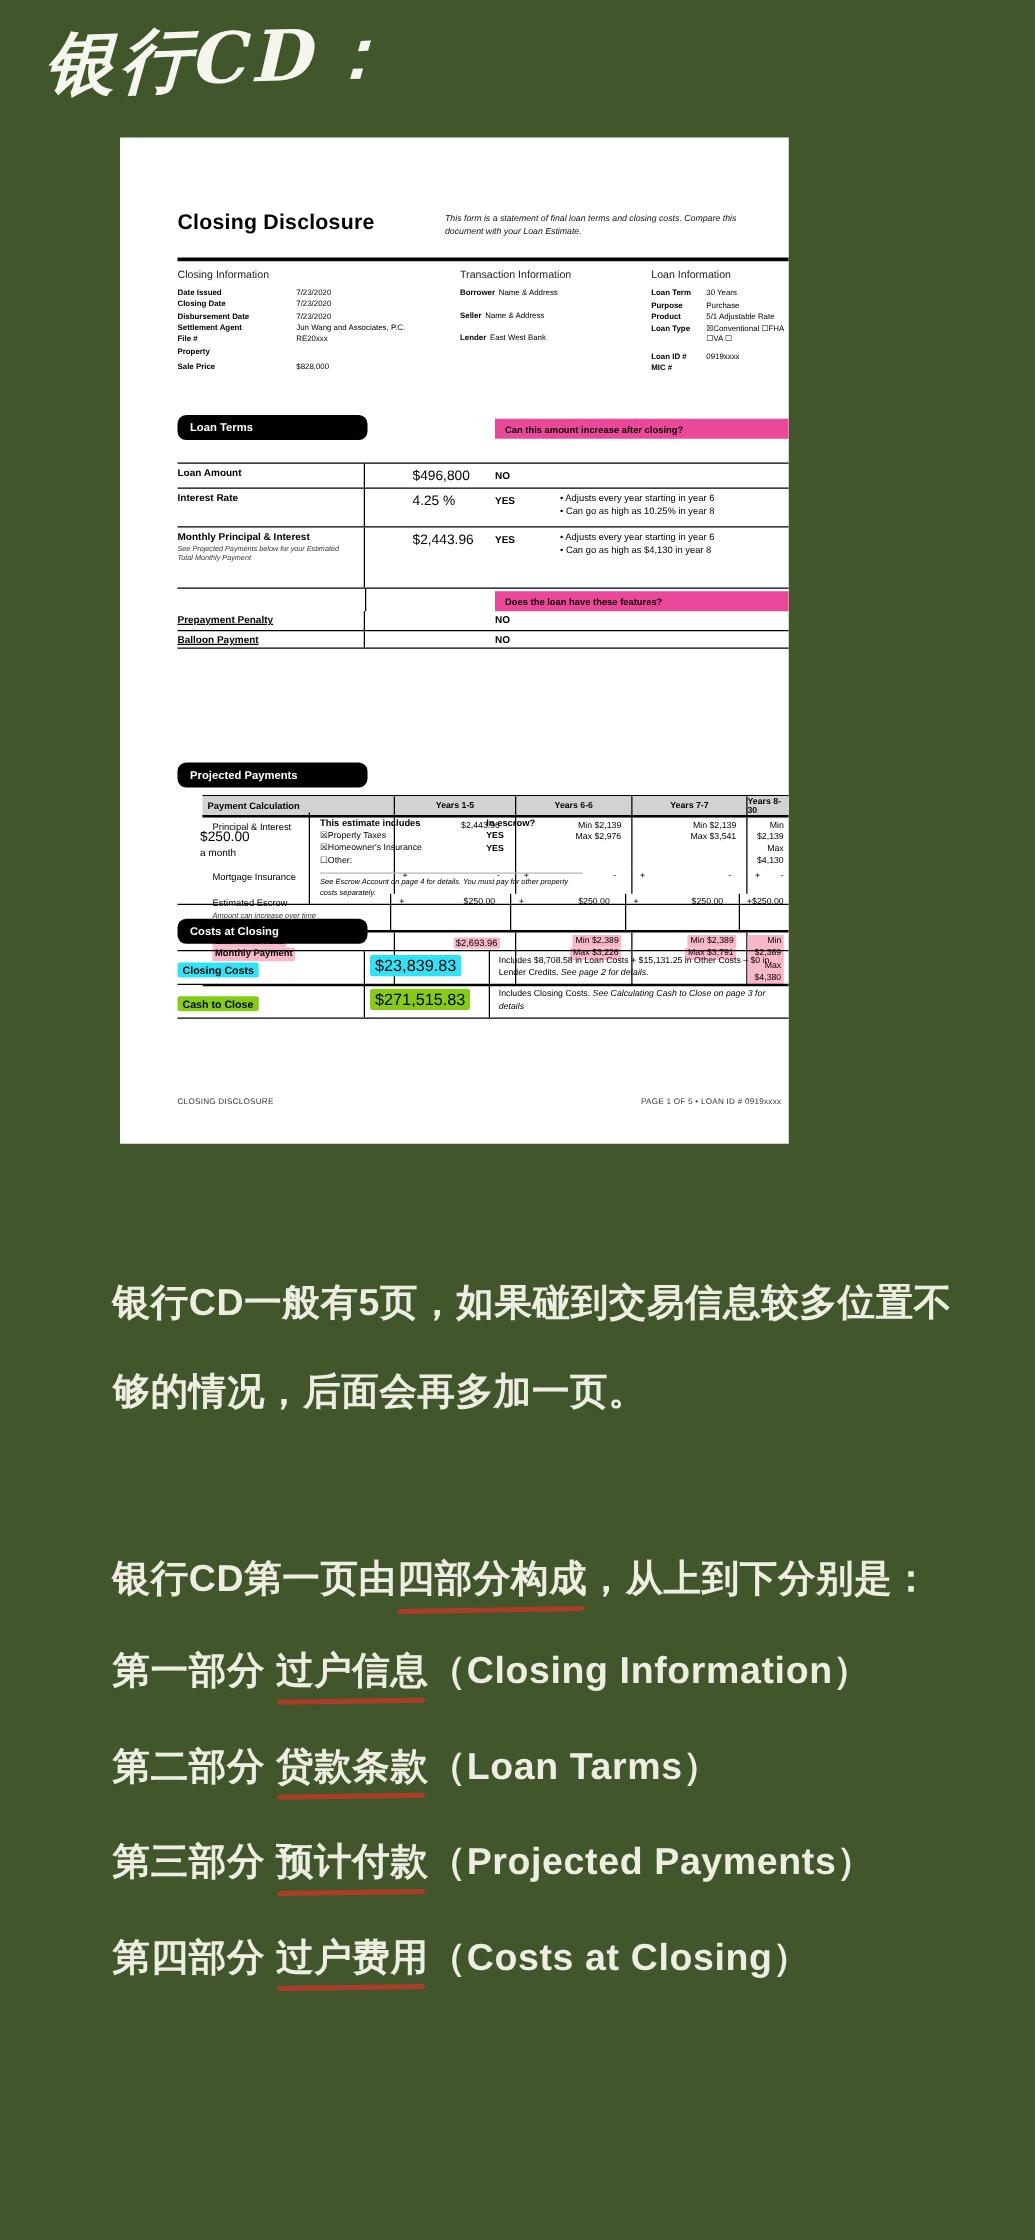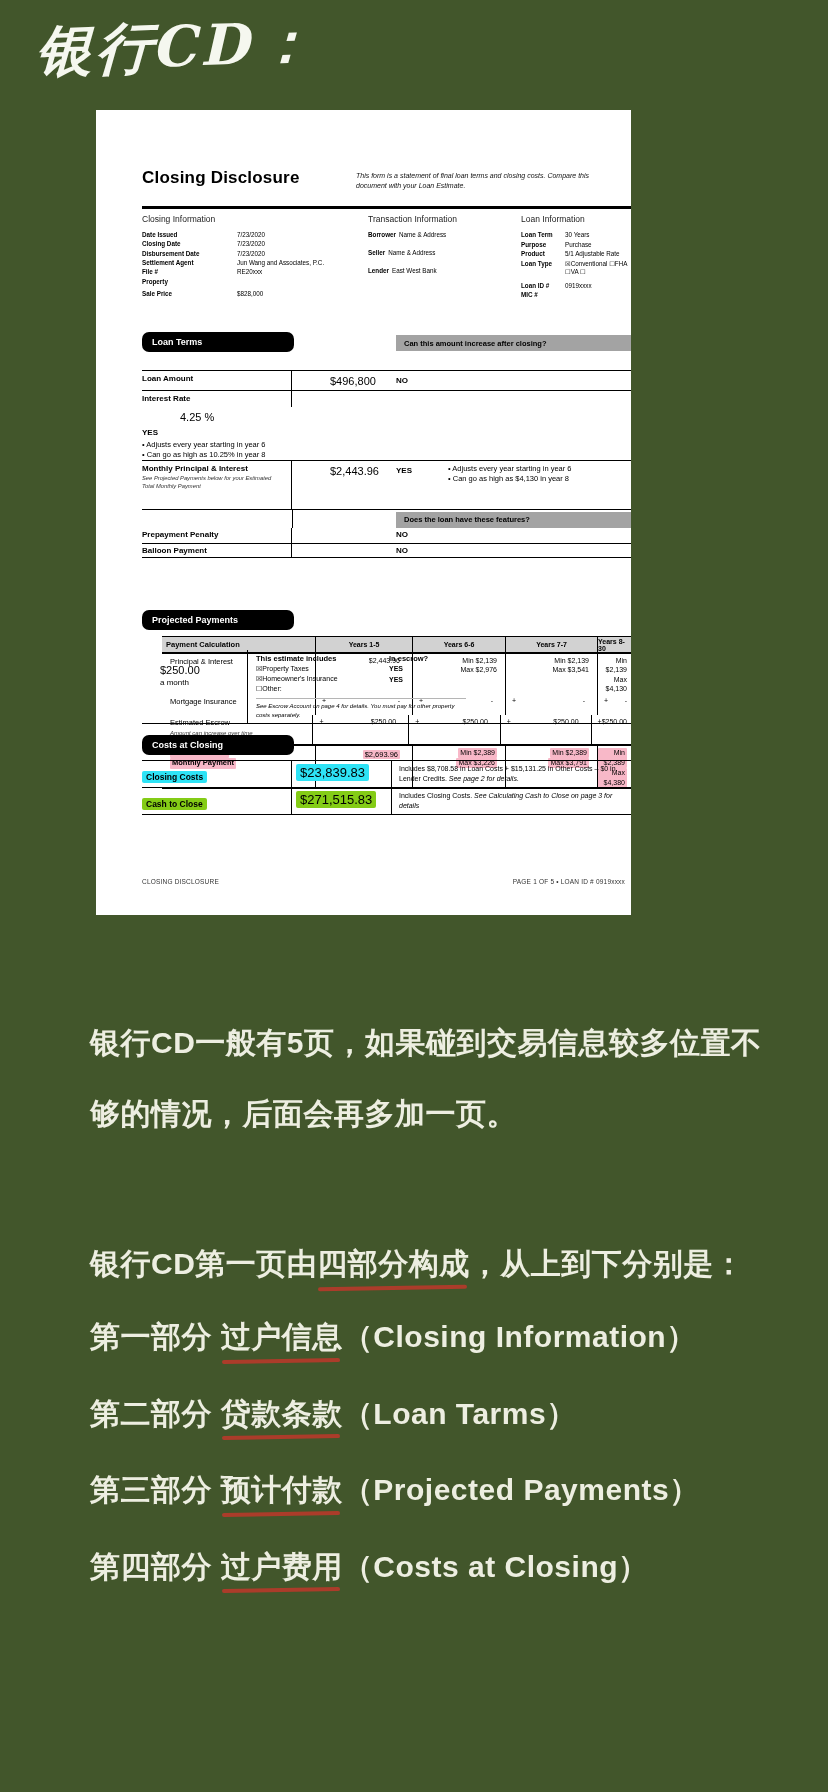--- a/index.html
+++ b/index.html
@@ -43,44 +43,44 @@
   .li-label{width:44px;font-size:6.3px;font-weight:bold;flex:none;}
   .li-value{font-size:6.3px;white-space:nowrap;}
   .li-row:nth-of-type(5){margin-top:5px;}
   
   .pill{
     position:absolute;left:46px;top:0;width:152px;height:20px;
     background:#000;color:#fff;border-radius:7px;
     font-size:9px;font-weight:bold;display:flex;align-items:center;padding-left:10px;
   }
   .qbar{
-    position:absolute;left:300px;right:0;top:3px;height:16px;background:#a3a3a3;
+    position:absolute;left:300px;right:0;top:3px;height:16px;background:#ec4899;
     font-size:7.5px;font-weight:bold;display:flex;align-items:center;padding-left:8px;
   }
   
   .d-loanterms{position:absolute;left:0;top:222px;width:535px;}
   .lt-head{position:relative;height:22px;}
   .lt-row{display:flex;margin-left:46px;border-top:1.6px solid #000;}
   .lt-row.thin{border-top-width:1px;}
   .lt-label{width:150px;border-right:1px solid #000;padding:3px 8px 3px 0;}
   .lt-label .lbl{font-size:8px;font-weight:bold;line-height:1.2;}
   .lt-label .sub{font-size:5.8px;font-style:italic;color:#333;margin-top:2px;line-height:1.3;}
   .lt-value{width:104px;font-size:11px;padding:4px 0 0 38px;}
   .lt-flag{width:52px;font-size:8px;font-weight:bold;padding-top:5px;}
   .lt-notes{flex:1;font-size:7.5px;line-height:1.35;padding-top:3px;}
   .row-loan-amount{min-height:20px;margin-top:16px;}
-  .row-interest{min-height:31px;flex-direction:column;}
+  .row-interest{min-height:31px;}
   .row-monthly{min-height:49px;}
   .lt-feat-head{position:relative;height:19px;margin-left:46px;border-top:1px solid #000;}
   .lt-feat-head .vline{position:absolute;left:150px;top:0;bottom:0;border-left:1px solid #000;}
   .lt-feat-head .qbar{left:254px;top:2px;}
   .ft-row{display:flex;margin-left:46px;min-height:15px;}
   .ft-row.line{border-top:1px solid #000;}
   .ft-row.last{border-bottom:1.8px solid #000;}
-  .ft-label{width:150px;font-size:8px;font-weight:bold;border-right:1px solid #000;padding-top:2px;}
+  .ft-label{width:150px;font-size:8px;font-weight:bold;border-right:1px solid #000;padding-top:2px;text-decoration:underline;}
   .ft-spacer{width:104px;}
   .ft-flag{font-size:8px;font-weight:bold;padding-top:2px;}
   
   .d-pp{position:absolute;left:0;top:500px;width:535px;}
   .pp-head{position:relative;height:26px;}
   .pt{margin-left:66px;border-top:1px solid #000;}
   .pt-row{display:flex;}
   .pt-c0{width:153px;}
   .pt-c1{width:97px;border-left:1px solid #000;}
   .pt-c2{width:93px;border-left:1px solid #000;}

